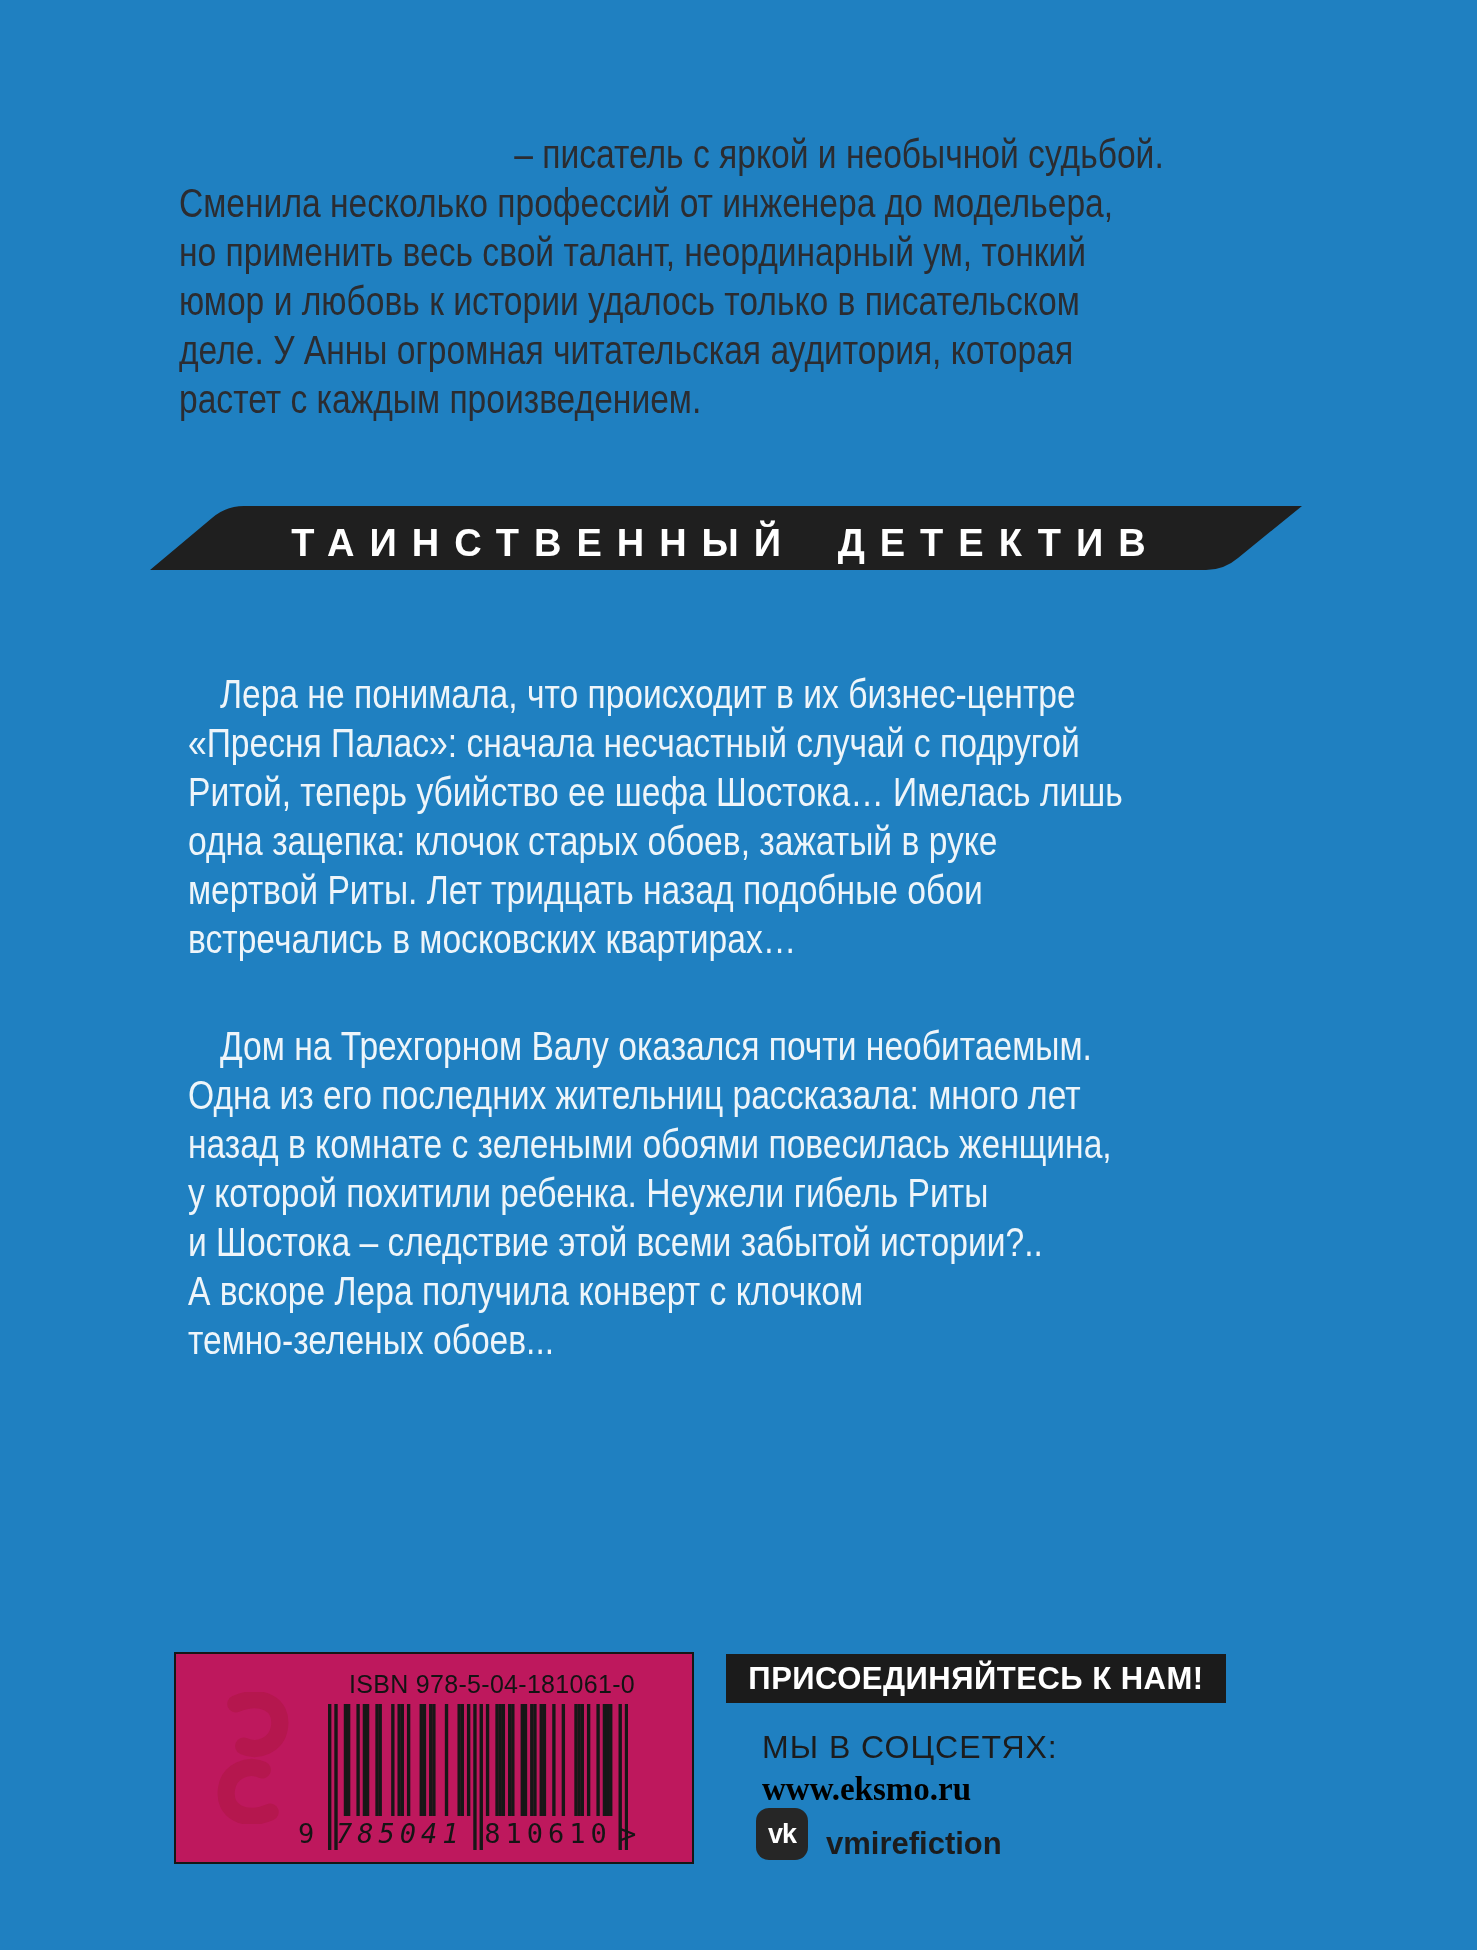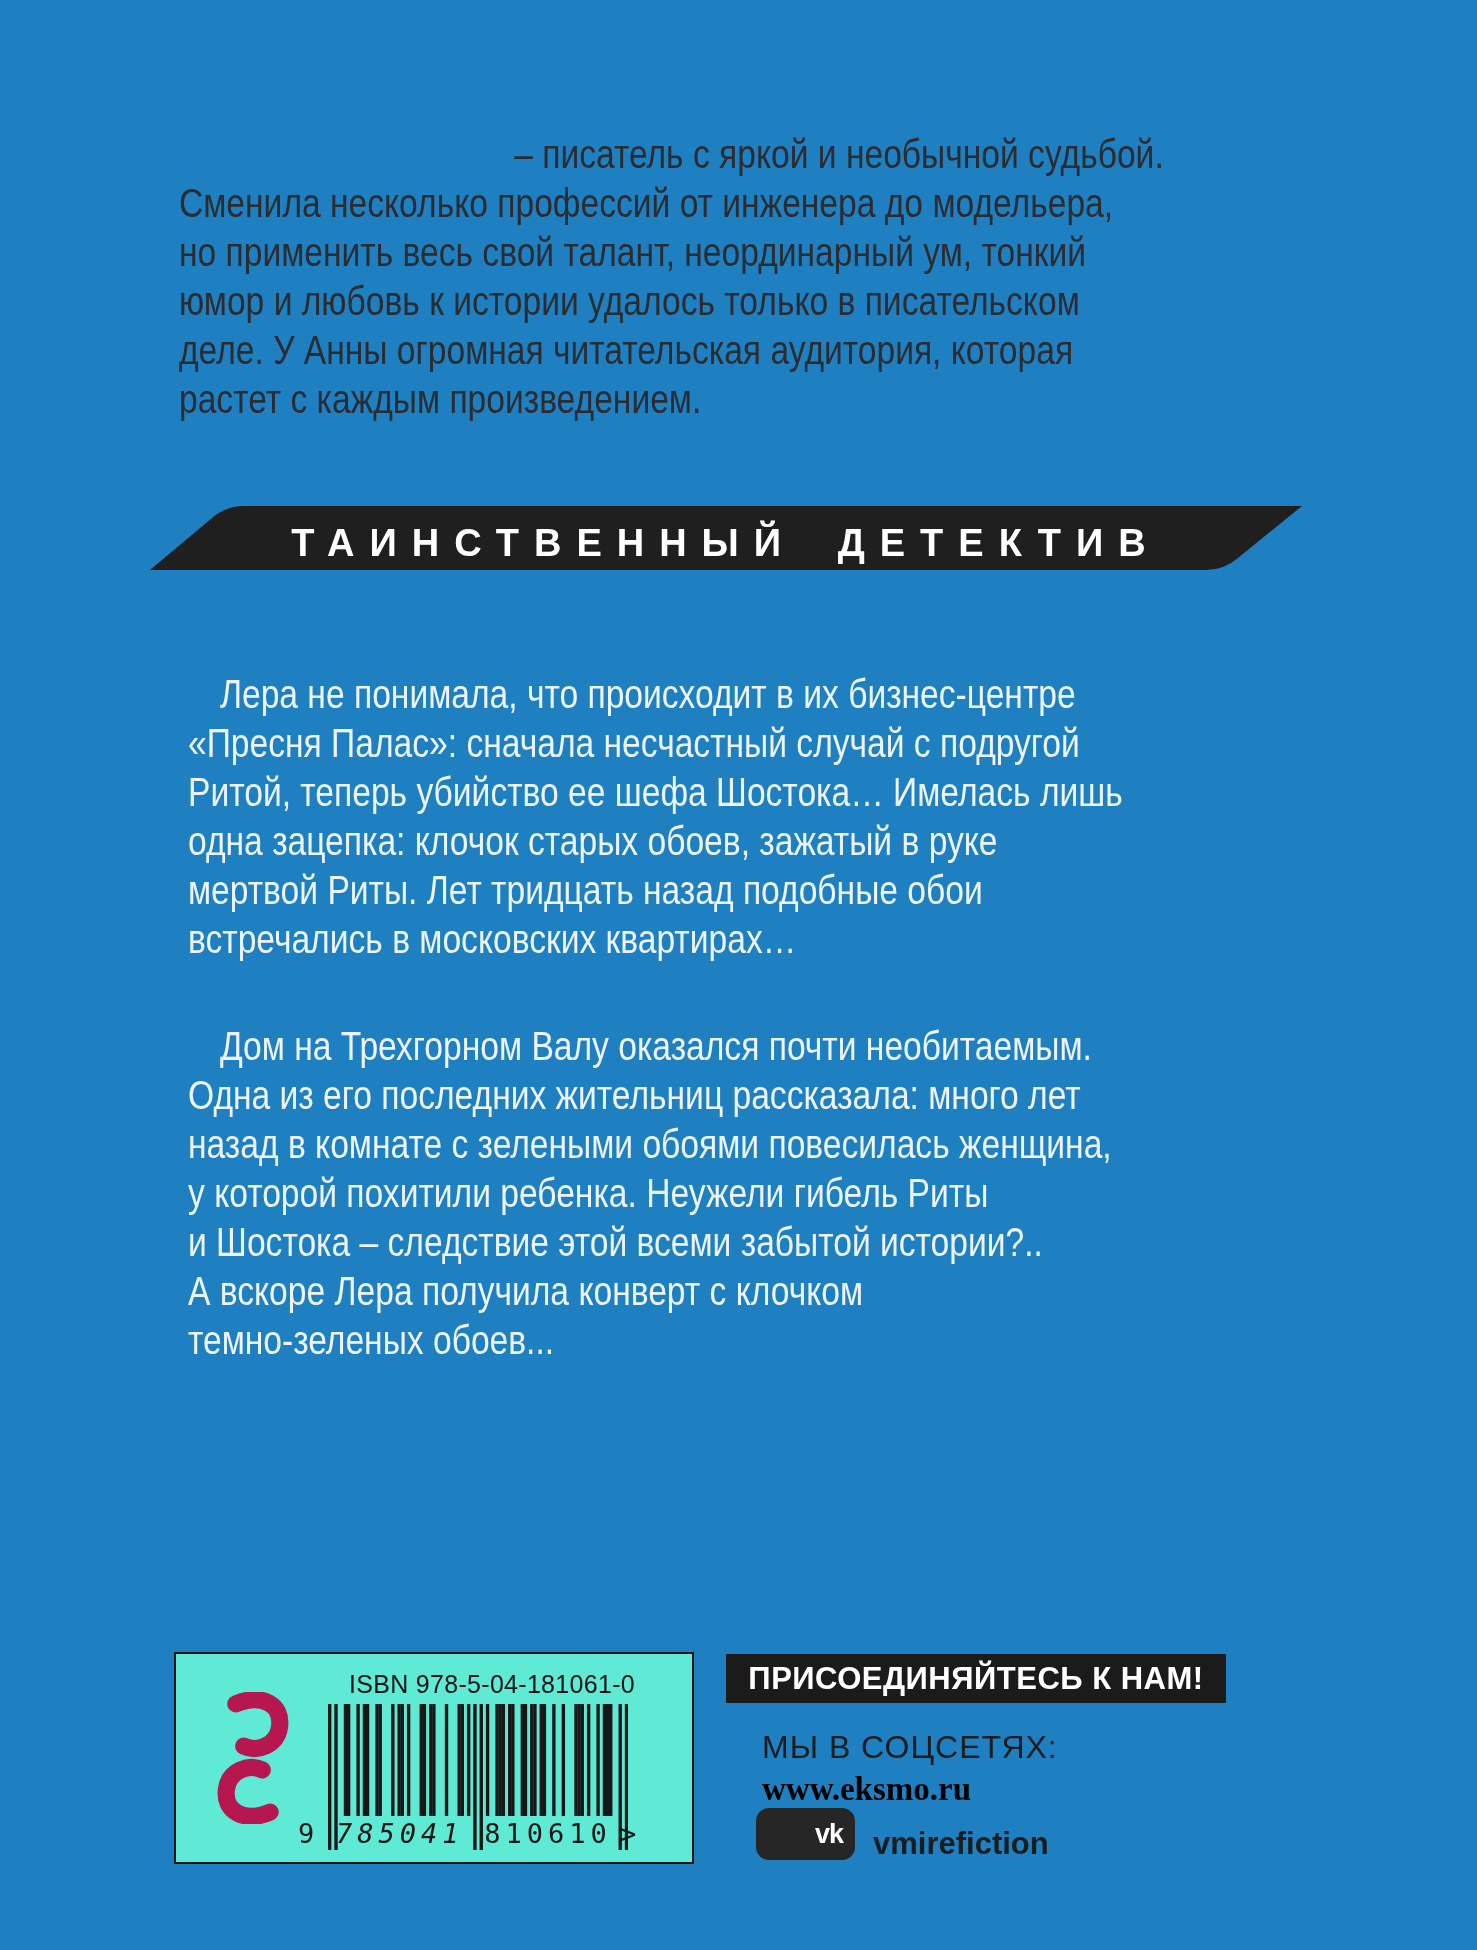--- a/index.html
+++ b/index.html
@@ -36,21 +36,21 @@
     font-size:40px;line-height:49px;
     color:#eef5fa;
     transform:scaleX(0.84);transform-origin:0 0;
   }
   .blurb .line{white-space:nowrap;}
   .blurb .line.first{padding-left:38px;}
   .blurb .para2{margin-top:58px;}
   
   .isbn-box{
     position:absolute;left:174px;top:1652px;width:520px;height:212px;
-    background:#5eead4;border:2px solid #161616;box-sizing:border-box;
+    background:#be185d;border:2px solid #161616;box-sizing:border-box;
   }
   .eksmo-logo{position:absolute;left:34px;top:38px;width:86px;height:132px;}
   .isbn-label{
     position:absolute;left:148px;top:16px;width:336px;text-align:center;
     font-size:25px;color:#131313;letter-spacing:0.3px;white-space:nowrap;
   }
   .barcode{position:absolute;left:152px;top:50px;width:300px;height:152px;}
   .barcode svg{position:absolute;left:0;top:0;}
   .barcode .digit{
     position:absolute;font-family:"DejaVu Sans Mono", monospace;
@@ -74,21 +74,20 @@
   .website{
     position:absolute;left:762px;top:1771px;
     font-size:33px;font-weight:bold;color:#000000;white-space:nowrap;font-family:Liberation Serif, serif;
   }
   .vk-row{position:absolute;left:756px;top:1808px;height:52px;display:flex;align-items:center;}
   .vk-icon{
     width:52px;height:52px;border-radius:13px;background:#262626;
     display:flex;align-items:center;justify-content:center;
     color:#ffffff;font-size:27px;font-weight:bold;letter-spacing:-1px;
     text-transform:lowercase;
-    padding-left:47px;
   }
   .vk-handle{margin-left:18px;font-size:31px;font-weight:bold;color:#1c1c1d;white-space:nowrap;margin-top:19px;}
 </style>
 </head>
 <body>
 
 <div class="cover">
 
   <div class="intro">
     <div class="line first">– писатель с яркой и необычной судьбой.</div>

